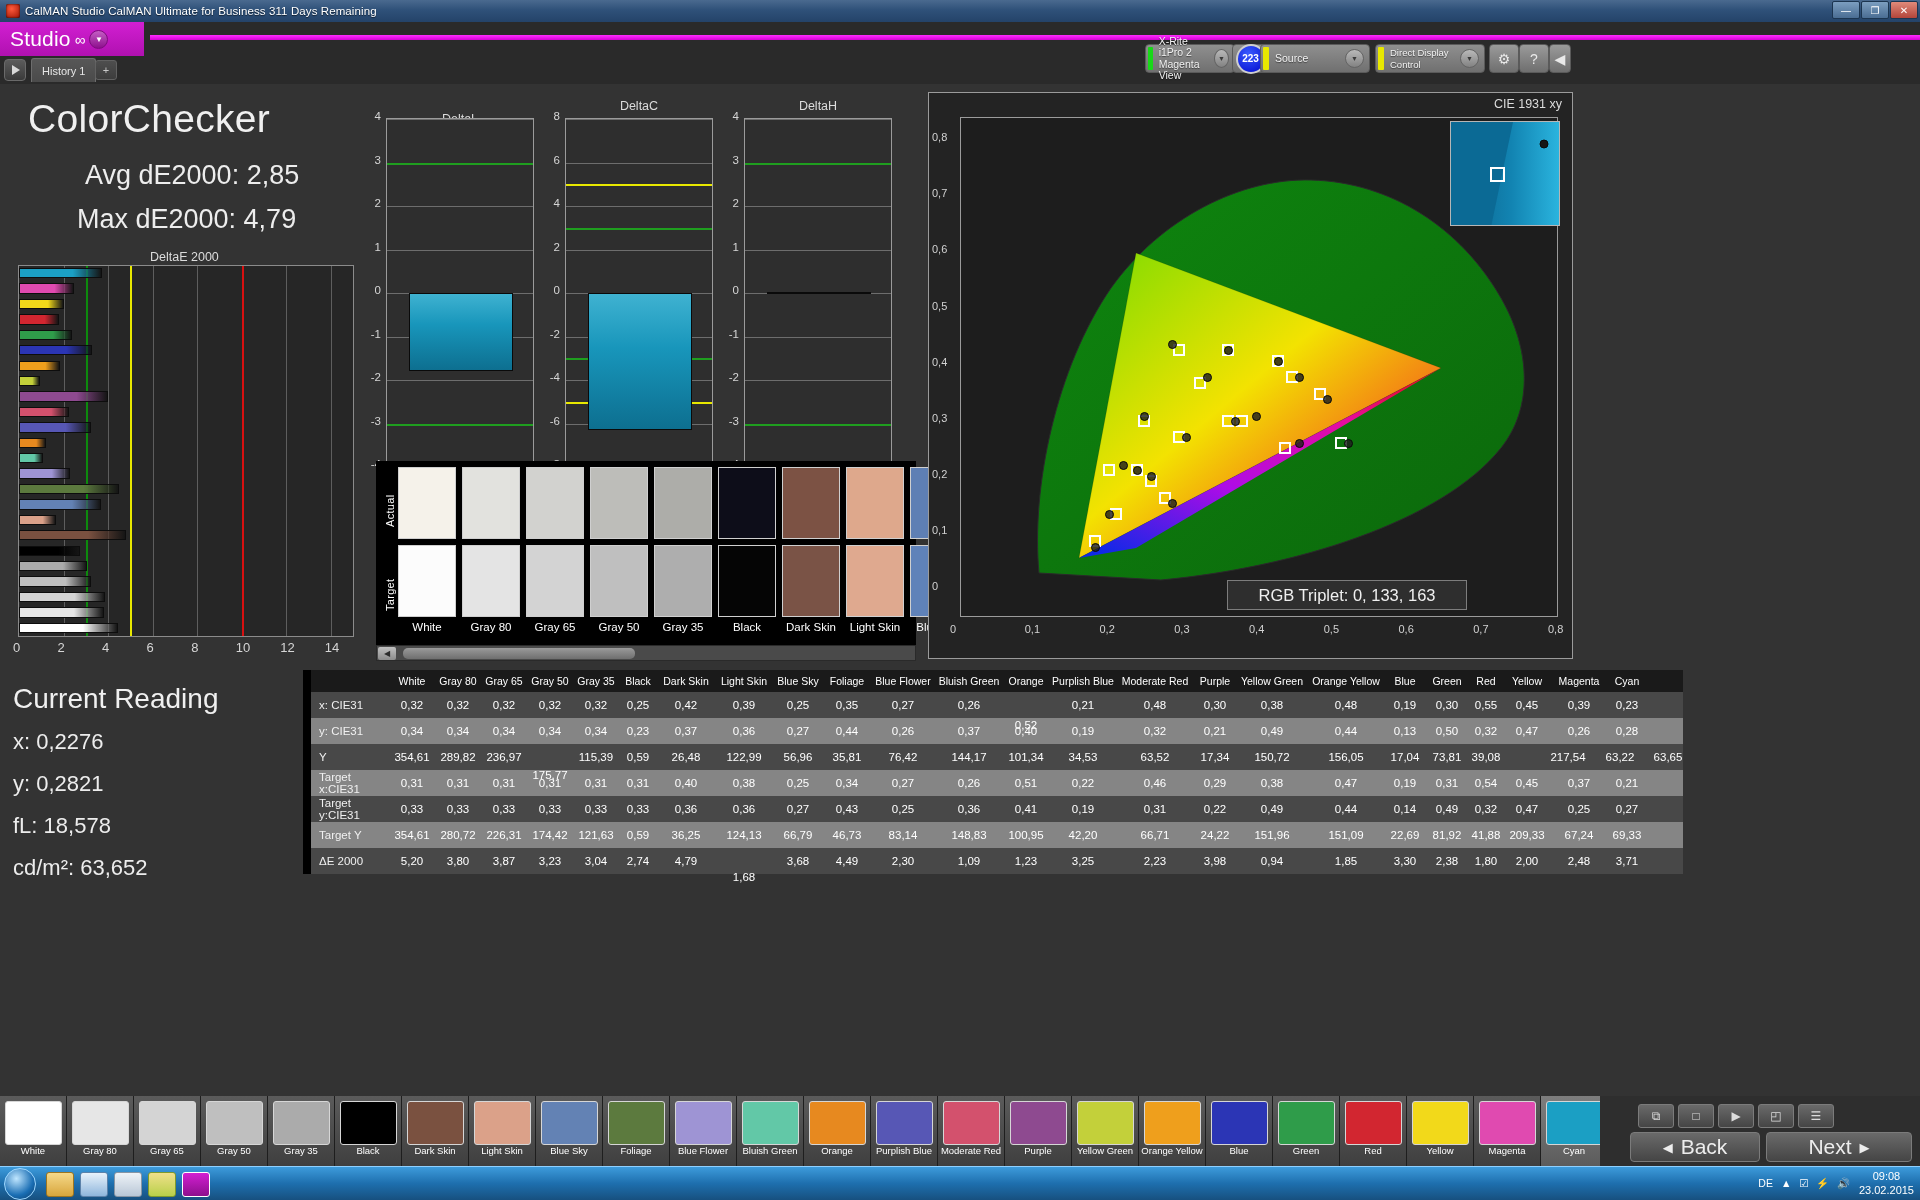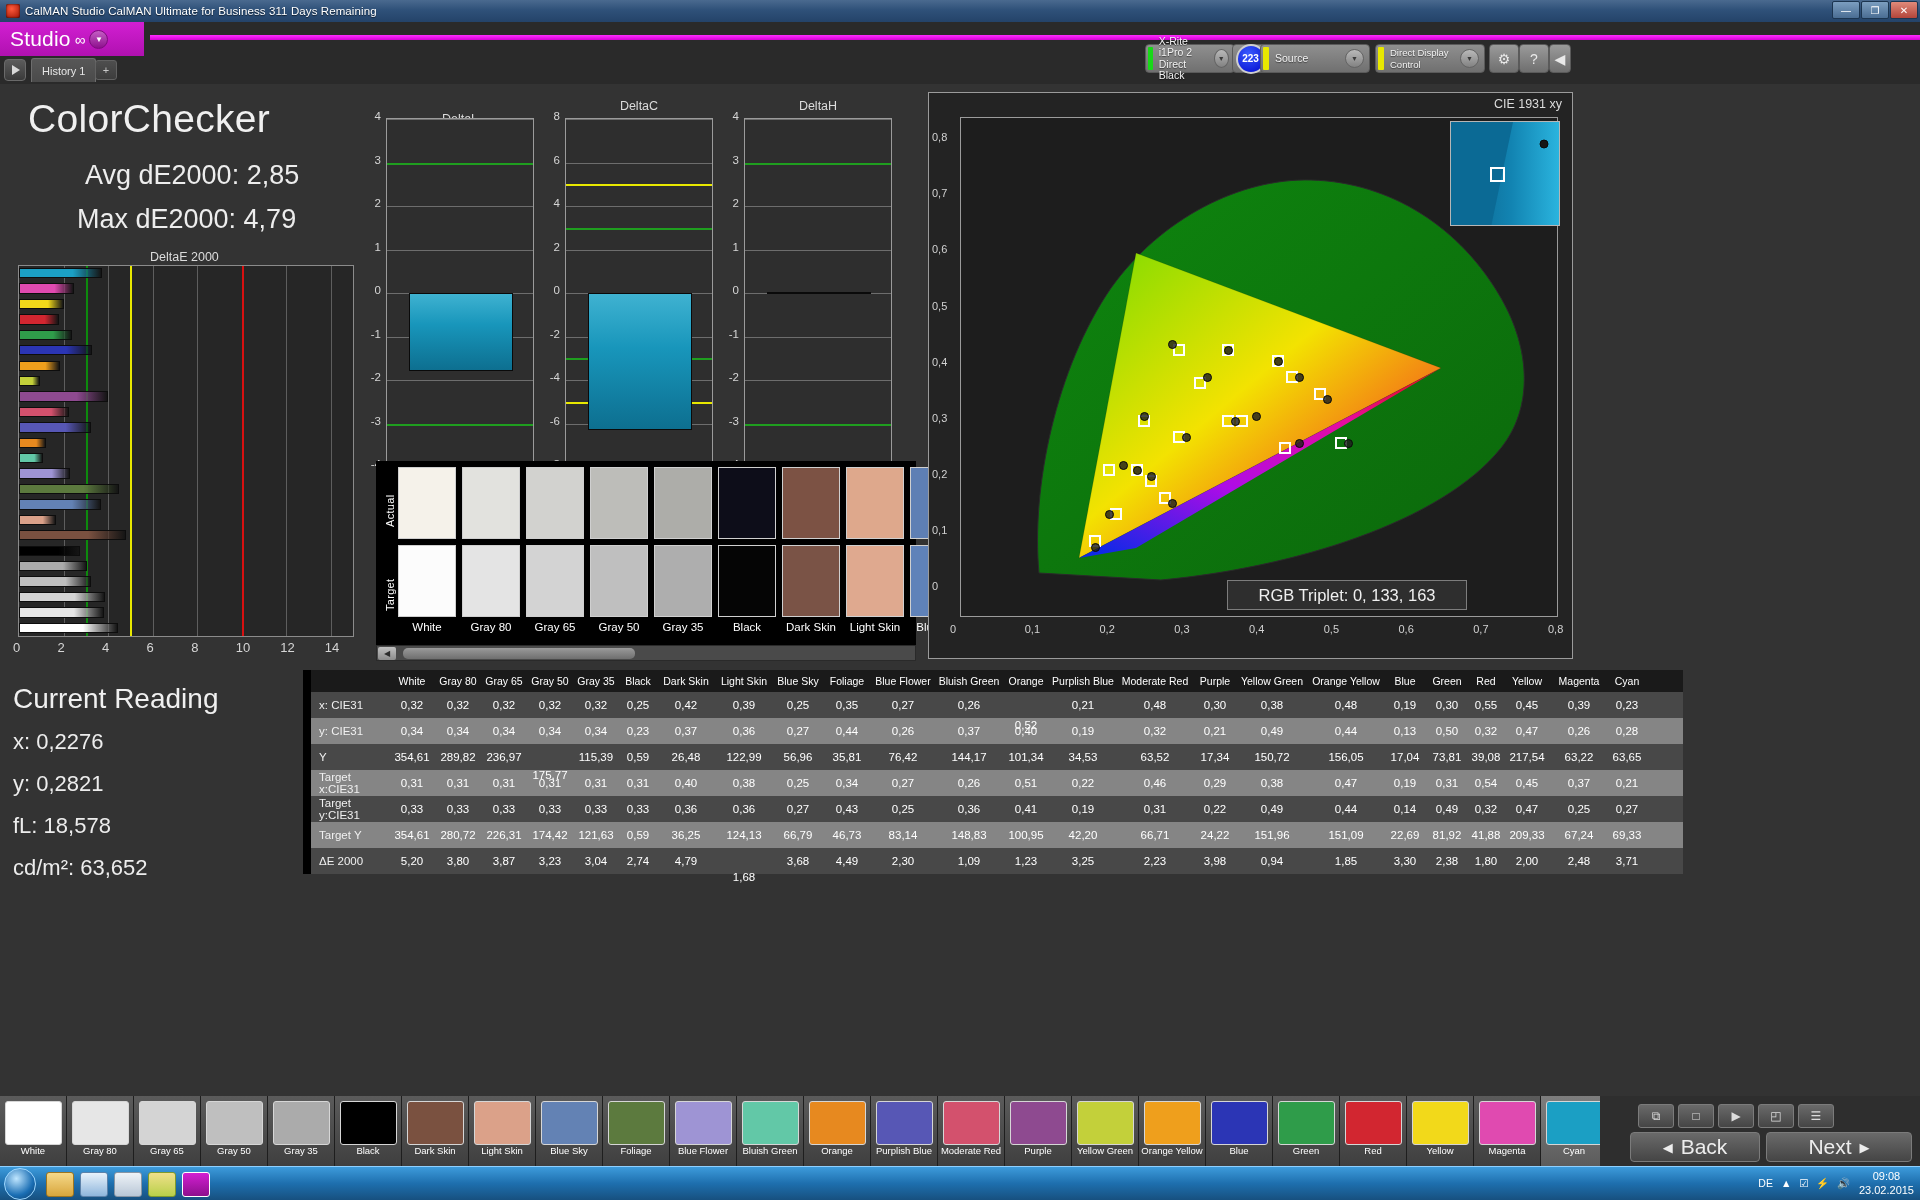--- a/index.html
+++ b/index.html
@@ -203,21 +203,21 @@
       <div class="tri"></div>
     </div>
   <div class="tabitem">History 1</div>
   <div class="tabplus">+</div>
 </div>
 
 <div class="tbgroup" style="left:1145px;width:90px;justify-content:center;">
   <div class="tbstripe" style="background:#18d818;"></div>
   <div style="display:flex;flex-direction:column;">
     <span class="tbtxt">X-Rite i1Pro 2</span>
-    <span class="tbtxt">Direct Black</span>
+    <span class="tbtxt">Magenta View</span>
   </div>
   <div class="tbcaret">▼</div>
 </div>
 <div style="position:absolute;left:1232px;top:44px;width:37px;height:29px;background:linear-gradient(180deg,#8f8f8f,#707070);border:1px solid #5a5a5a;border-radius:4px;display:flex;align-items:center;justify-content:center;">
   <div class="meterbadge">223</div>
 </div>
 
 <div class="tbgroup" style="left:1260px;width:110px;">
   <div class="tbstripe" style="background:#e8e800;"></div>
   <span class="tbtxt" style="flex:1;">Source</span>
@@ -637,21 +637,21 @@
         <div class="dt-c" style="width: 68px;">144,17</div>
         <div class="dt-c" style="width: 46px;">101,34</div>
         <div class="dt-c" style="width: 68px;">34,53</div>
         <div class="dt-c" style="width: 76px;">63,52</div>
         <div class="dt-c" style="width: 44px;">17,34</div>
         <div class="dt-c" style="width: 70px;">150,72</div>
         <div class="dt-c" style="width: 78px;">156,05</div>
         <div class="dt-c" style="width: 40px;">17,04</div>
         <div class="dt-c" style="width: 44px;">73,81</div>
         <div class="dt-c" style="width: 34px;">39,08</div>
-        <div class="dt-c" style="width: 48px;">217,54</div>
+        <div class="dt-c" style="width: 48px; margin-left: 41px;">217,54</div>
         <div class="dt-c" style="width: 56px;">63,22</div>
         <div class="dt-c" style="width: 40px;">63,65</div>
       </div>
       <div class="dt-row even">
         <div class="dt-blk"></div>
         <div class="dt-lbl">Target x:CIE31</div>
         <div class="dt-c" style="width: 46px;">0,31</div>
         <div class="dt-c" style="width: 46px;">0,31</div>
         <div class="dt-c" style="width: 46px;">0,31</div>
         <div class="dt-c" style="width: 46px;">0,31</div>

